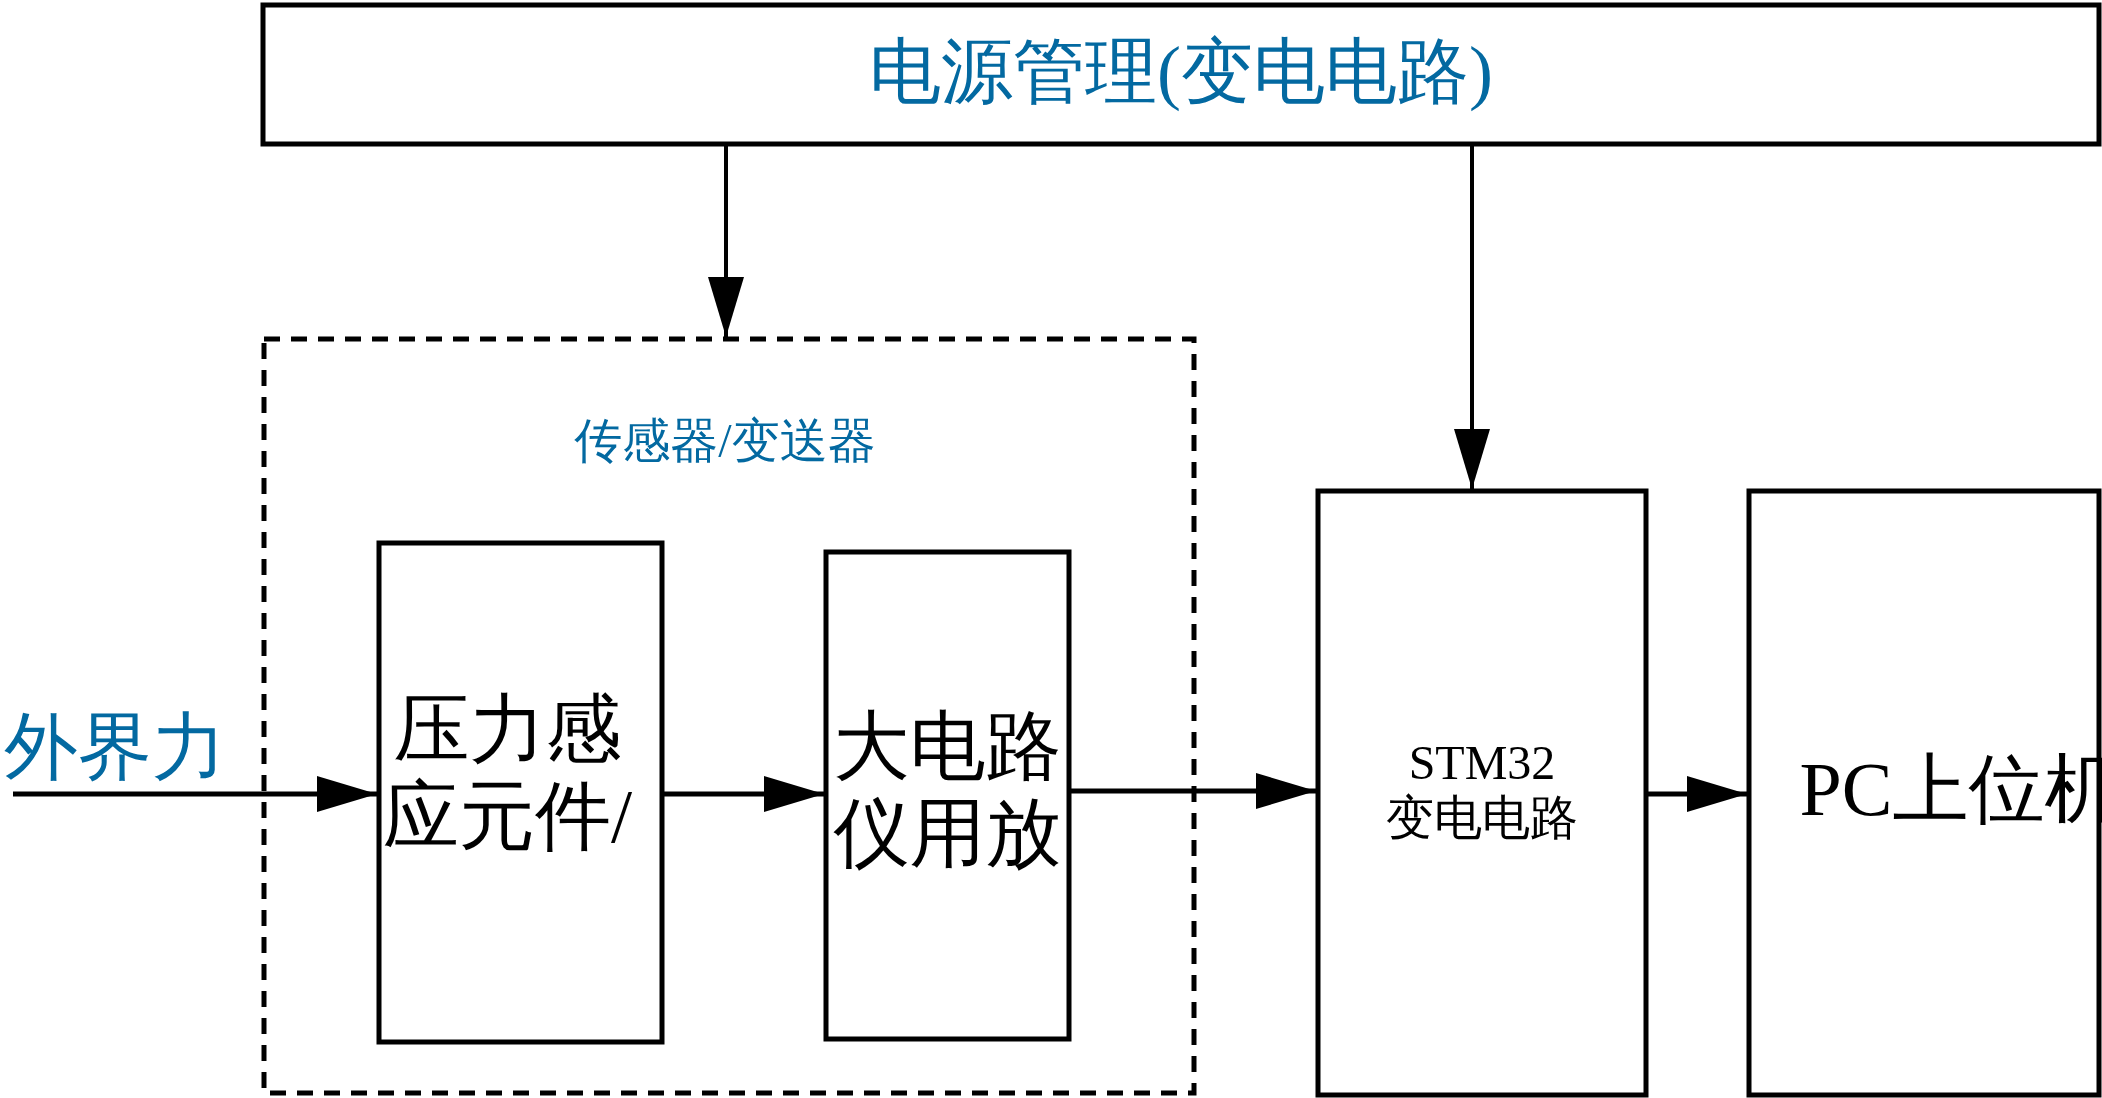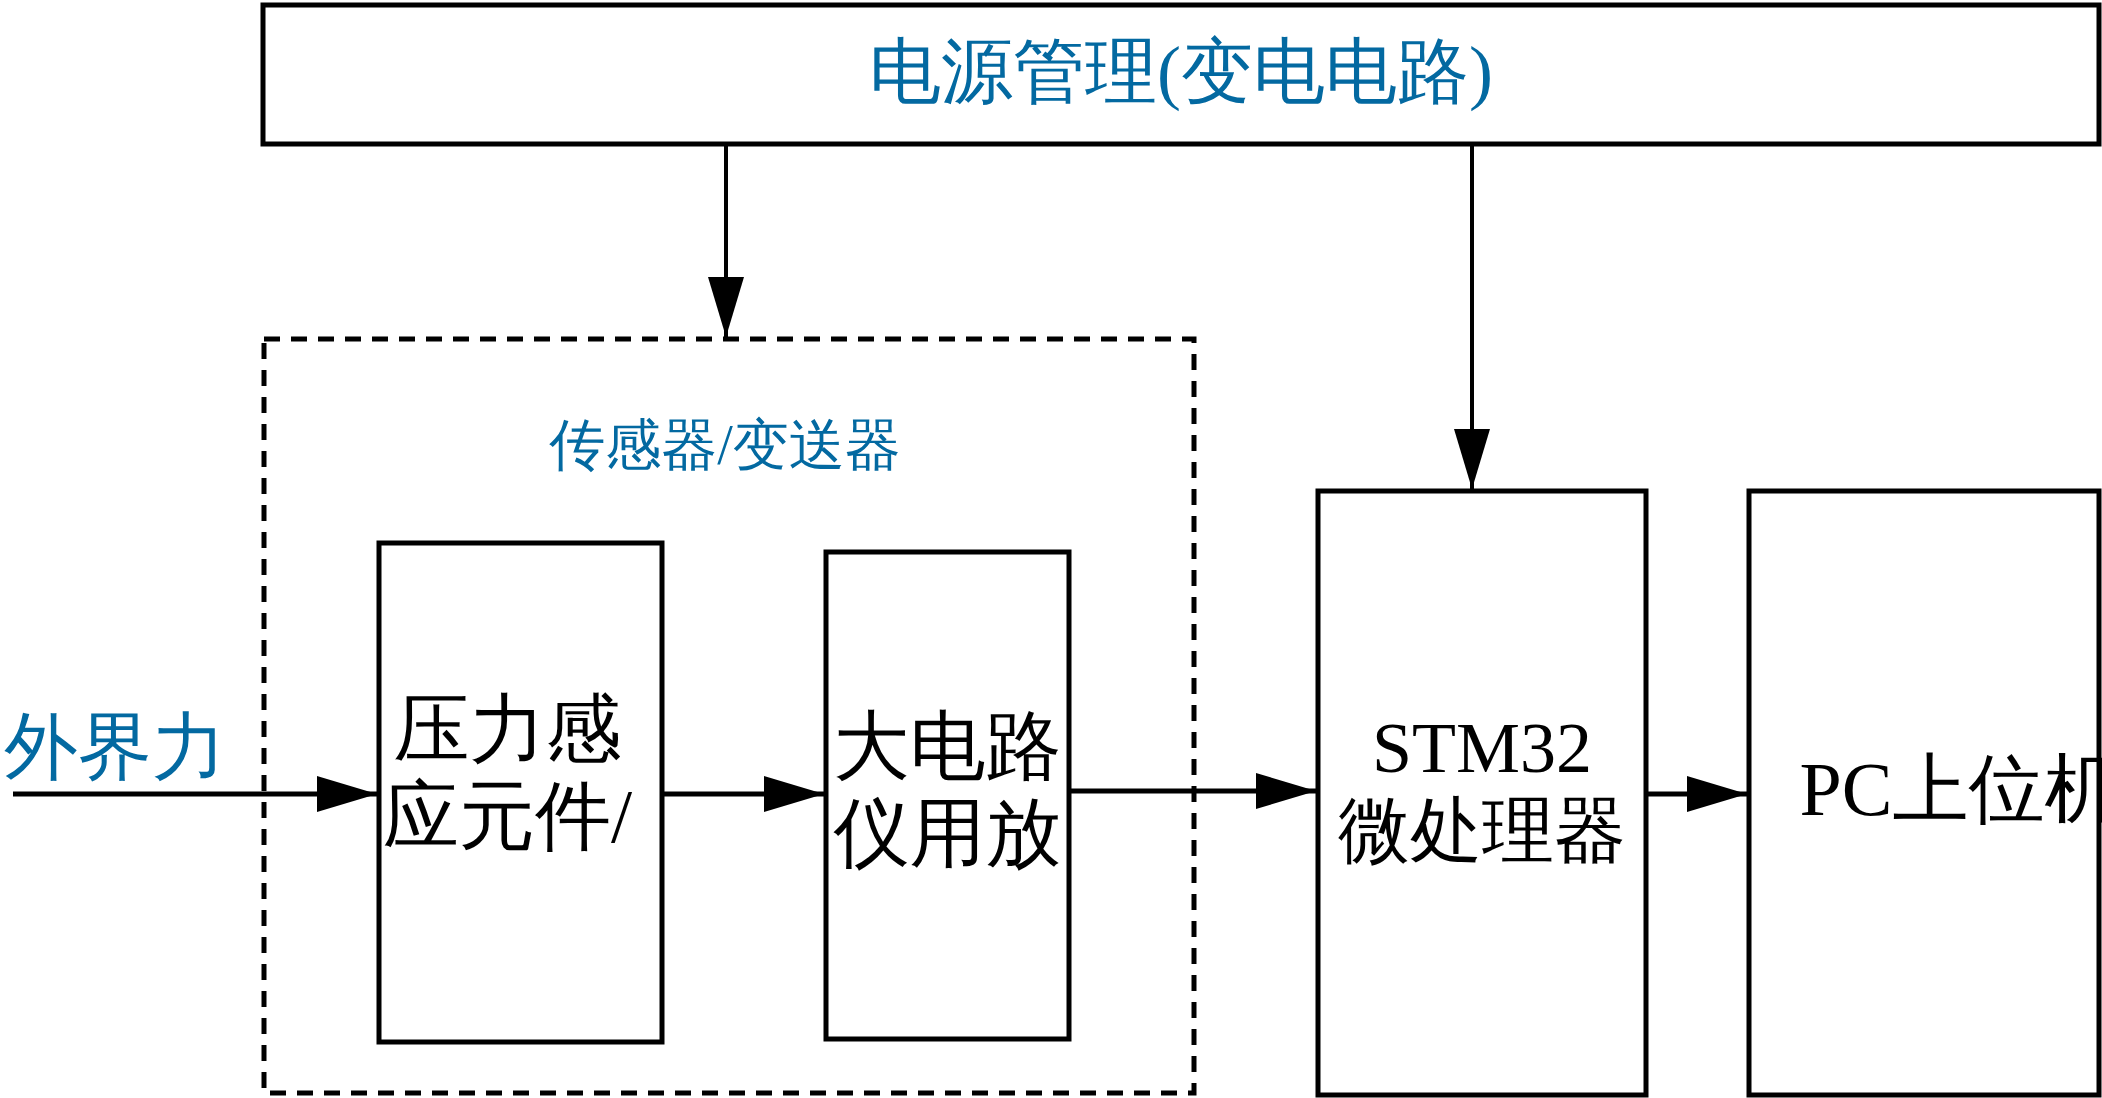--- a/index.html
+++ b/index.html
@@ -48,34 +48,34 @@
   <line x1="1472" y1="144" x2="1472" y2="489" stroke="#000" stroke-width="4" marker-end="url(#arrowhead)"></line>
 
   <line x1="13" y1="794" x2="377" y2="794" stroke="#000" stroke-width="5" marker-end="url(#arrowhead)"></line>
   <line x1="662" y1="794" x2="824" y2="794" stroke="#000" stroke-width="5" marker-end="url(#arrowhead)"></line>
   <line x1="1069" y1="791" x2="1316" y2="791" stroke="#000" stroke-width="5" marker-end="url(#arrowhead)"></line>
   <line x1="1646" y1="794" x2="1747" y2="794" stroke="#000" stroke-width="5" marker-end="url(#arrowhead)"></line>
 </svg>
 
 <div class="lbl" style="left:263px; width:1836px; top:36px; font-size:72px; text-align:center;">电源管理(变电电路)</div>
 
-<div class="lbl" style="left:380px; width:690px; top:417px; font-size:56px; text-align:center;">传感器/变送器</div>
+<div class="lbl" style="left:380px; width:690px; top:417px; font-size:48px; text-align:center;">传感器/变送器</div>
 
 <div class="lbl" style="left:4px; top:688px; font-size:74px;margin-top:22px;">外界力</div>
 
 <div class="box-text" style="left:366px; width:283px; top:623px; height:300px; font-size:76px;">
   <span>压力感</span>
   <span>应元件/</span>
 </div>
 
 <div class="box-text" style="left:826px; width:243px; top:690px; height:200px; font-size:76px;">
   <span>大电路</span>
   <span>仪用放</span>
 </div>
 
-<div class="box-text" style="left:1318px; width:328px; top:690px; height:200px; font-size:72px;font-family:Liberation Serif, serif;">
+<div class="box-text" style="left:1318px; width:328px; top:690px; height:200px; font-size:48px;font-family:Liberation Serif, serif;">
   <span>STM32</span>
-  <span>微处理器</span>
+  <span>变电电路</span>
 </div>
 
 <div class="box-text" style="left:1785px; width:350px; top:740px; height:100px; font-size:76px;">
   <span>PC上位机</span>
 </div>
 
 </body></html>

